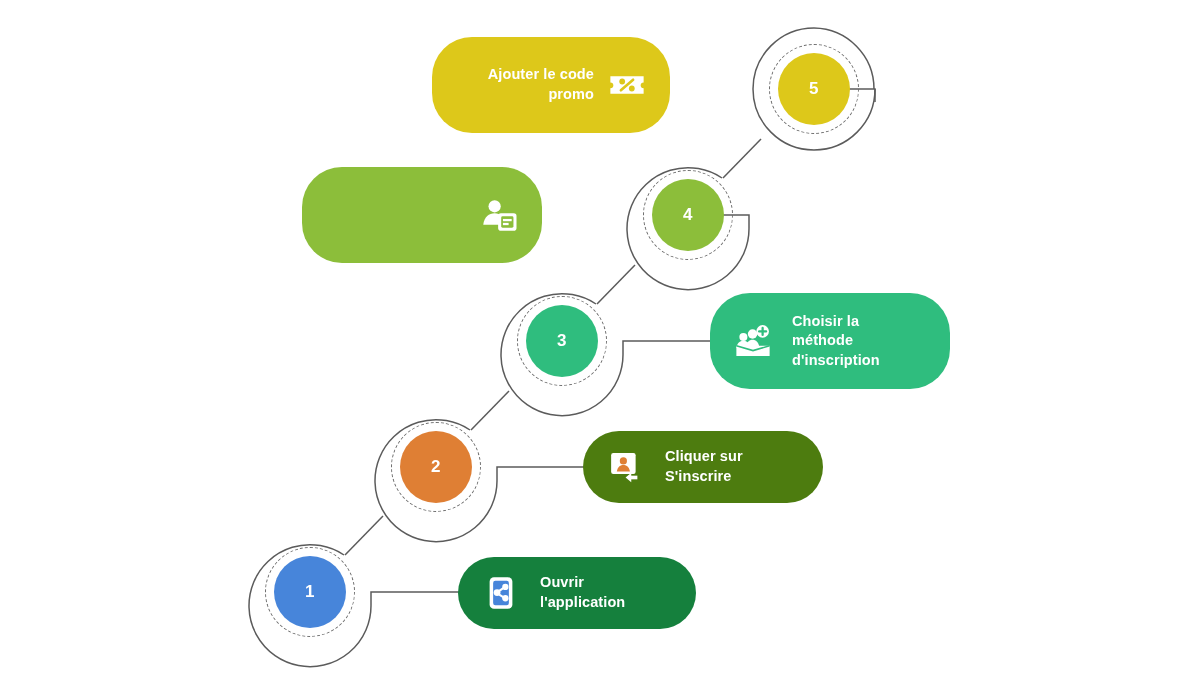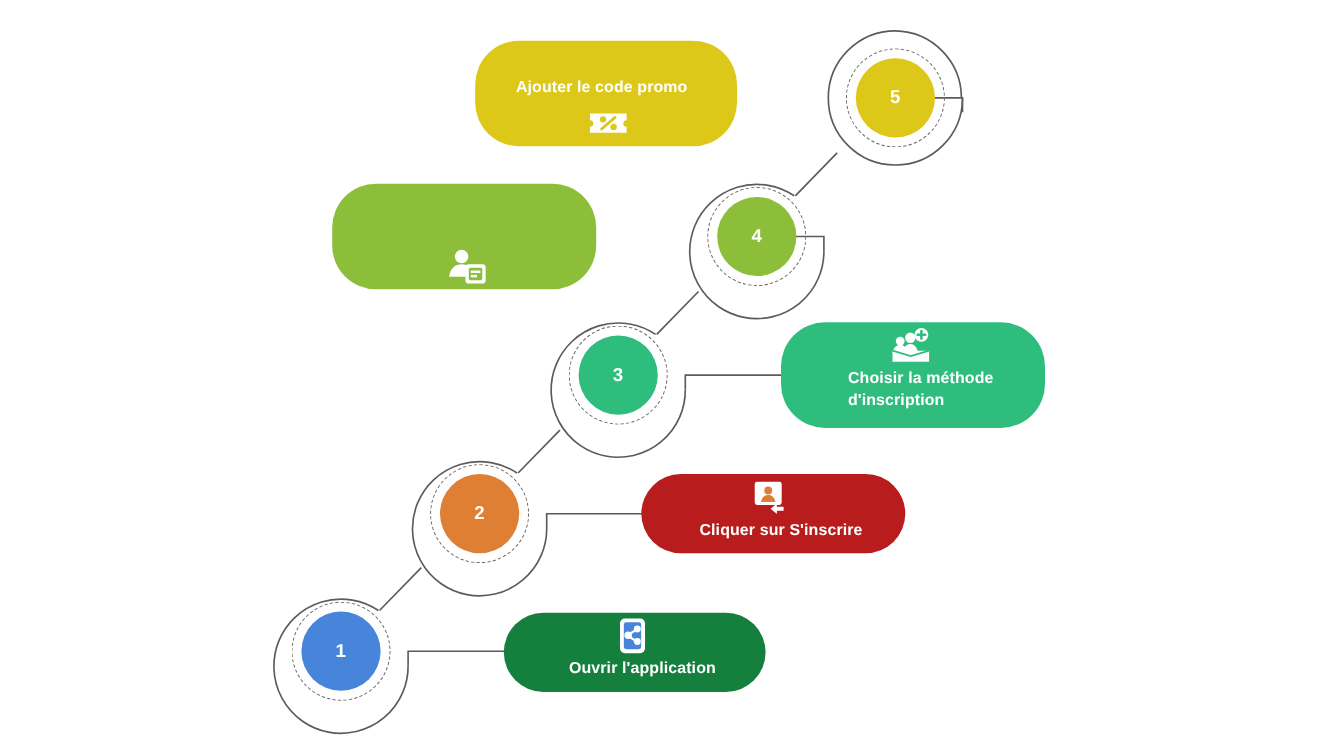--- a/index.html
+++ b/index.html
@@ -60,26 +60,26 @@
 
   
   .pill {
     position: absolute;
     border-radius: 40px;
     display: flex;
     align-items: center;
     box-sizing: border-box;
   }
   .pill.icon-left {
-    flex-direction: column;
+    flex-direction: row;
     padding-left: 22px;
     padding-right: 26px;
   }
   .pill.icon-right {
-    flex-direction: column;
+    flex-direction: row;
     justify-content: flex-end;
     padding-left: 26px;
     padding-right: 22px;
   }
   .pill .pill-text {
     color: #ffffff;
     font-size: 14.5px;
     font-weight: bold;
     line-height: 1.35;
     letter-spacing: .1px;
@@ -159,21 +159,21 @@
     <span class="pill-text">Ouvrir l'application</span>
   </div>
 
   <div class="node" style="left:375px; top:406px;">
     <div class="dashed-ring"></div>
     <div class="disc" style="background:#df7f34;">
       <span>2</span>
     </div>
   </div>
 
-  <div class="pill icon-left" style="left:583px; top:431px; width:240px; height:72px; background:#b91c1c;">
+  <div class="pill icon-left" style="left:583px; top:431px; width:240px; height:72px; background:#4d7c0f;">
     <span class="pill-icon">
       <svg viewBox="0 0 48 48" xmlns="http://www.w3.org/2000/svg">
         <rect x="7" y="8" width="28" height="24" rx="2.5" ry="2.5" fill="#ffffff"></rect>
         <circle cx="21" cy="17" r="4.1" fill="#df7f34"></circle>
         <path d="M13.5 29 C14.5 23.2 18 21.6 21 21.6 C24 21.6 27.5 23.2 28.5 29 Z" fill="#df7f34"></path>
         <path d="M32 36 L32 31.5 L24.5 31.5 L24.5 40.5 L32 40.5 L32 36 Z" fill="#ffffff" opacity="0"></path>
         <path d="M37 36 L27 36" stroke="#ffffff" stroke-width="4.2" fill="none" stroke-linecap="butt"></path>
         <path d="M30 30.6 L23.5 36 L30 41.4 Z" fill="#ffffff"></path>
       </svg>
     </span>

